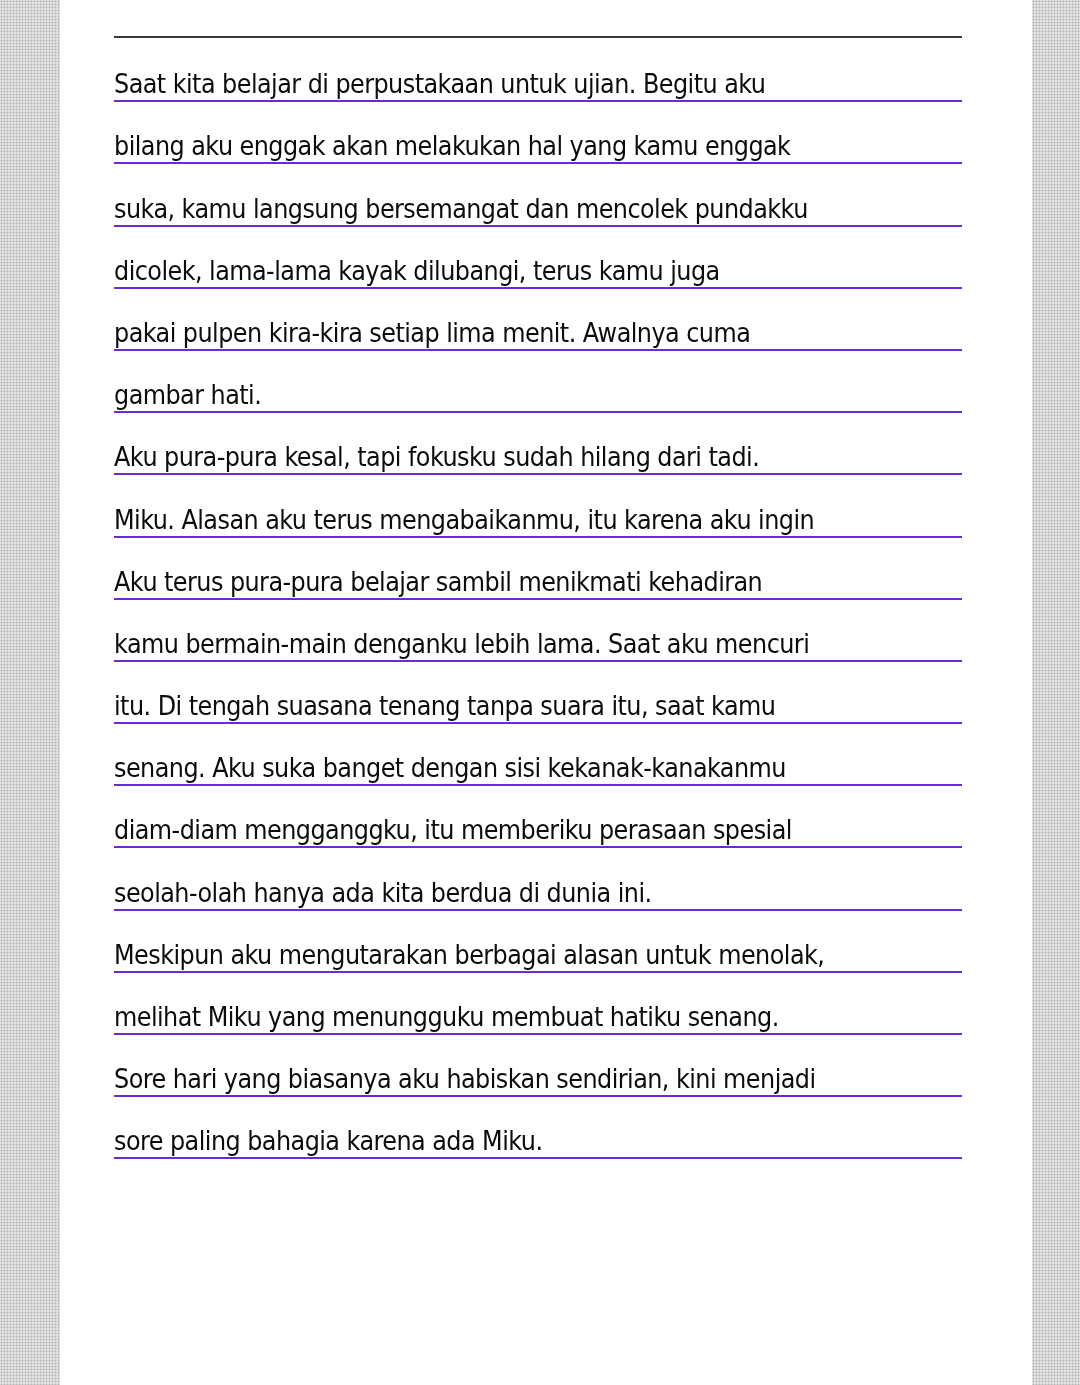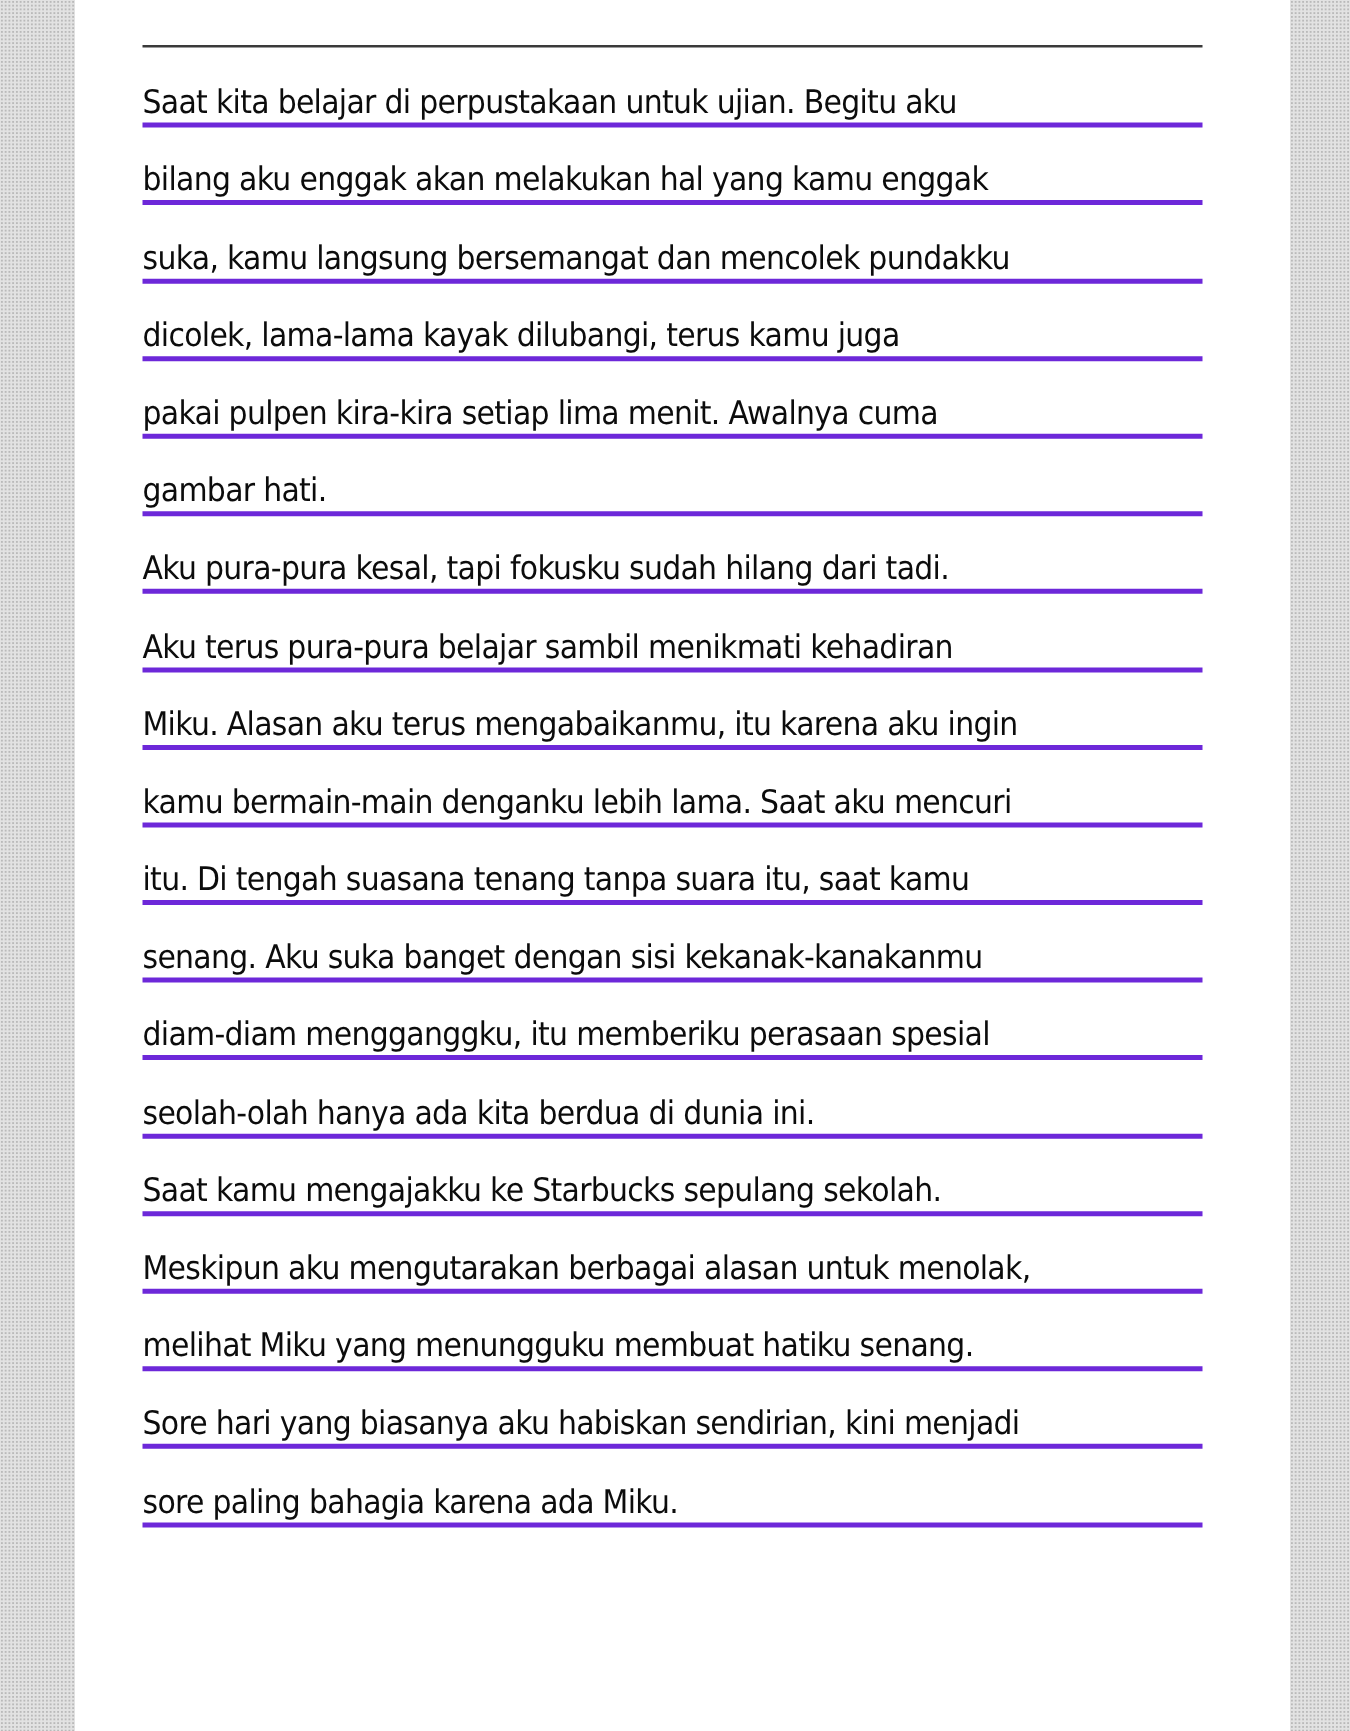--- a/index.html
+++ b/index.html
@@ -20,21 +20,21 @@
       position: absolute; left: 60px; top: 0; width: 972px; height: 1385px;
       background: #ffffff;
     }
     .top-rule {
       position: absolute; left: 54px; top: 36px; width: 848px; height: 0;
       border-top: 2px solid #3a3a3a;
     }
     .lines { position: absolute; left: 54px; top: 40px; width: 930px; }
     .line {
       position: relative; height: 62.2px; width: 848px;
-      border-bottom: 4px solid #6d28d9;
+      border-bottom: 2px solid #6d28d9;
       box-sizing: border-box;
     }
     .line-text {
       position: absolute; left: 0; bottom: 0px;
       white-space: nowrap;
       font-family: "DejaVu Sans", sans-serif;
       font-size: 26px;
       letter-spacing: -0.6px;
       color: #0c0c0c;
       line-height: 1;
@@ -67,44 +67,41 @@
     <div class="line">
         <span class="line-text">pakai pulpen kira-kira setiap lima menit. Awalnya cuma</span>
       </div>
     <div class="line">
         <span class="line-text">gambar hati.</span>
       </div>
     <div class="line">
         <span class="line-text">Aku pura-pura kesal, tapi fokusku sudah hilang dari tadi.</span>
       </div>
     <div class="line">
-        <span class="line-text">Aku terus pura-pura belajar sambil menikmati kehadiran</span>
+        <span class="line-text">Miku. Alasan aku terus mengabaikanmu, itu karena aku ingin</span>
       </div>
     <div class="line">
-        <span class="line-text">Miku. Alasan aku terus mengabaikanmu, itu karena aku ingin</span>
+        <span class="line-text">Aku terus pura-pura belajar sambil menikmati kehadiran</span>
       </div>
     <div class="line">
         <span class="line-text">kamu bermain-main denganku lebih lama. Saat aku mencuri</span>
       </div>
     <div class="line">
         <span class="line-text">itu. Di tengah suasana tenang tanpa suara itu, saat kamu</span>
       </div>
     <div class="line">
         <span class="line-text">senang. Aku suka banget dengan sisi kekanak-kanakanmu</span>
       </div>
     <div class="line">
         <span class="line-text">diam-diam mengganggku, itu memberiku perasaan spesial</span>
       </div>
     <div class="line">
         <span class="line-text">seolah-olah hanya ada kita berdua di dunia ini.</span>
       </div>
     <div class="line">
-        <span class="line-text">Saat kamu mengajakku ke Starbucks sepulang sekolah.</span>
-      </div>
-    <div class="line">
         <span class="line-text">Meskipun aku mengutarakan berbagai alasan untuk menolak,</span>
       </div>
     <div class="line">
         <span class="line-text">melihat Miku yang menungguku membuat hatiku senang.</span>
       </div>
     <div class="line">
         <span class="line-text">Sore hari yang biasanya aku habiskan sendirian, kini menjadi</span>
       </div>
     <div class="line">
         <span class="line-text">sore paling bahagia karena ada Miku.</span>

